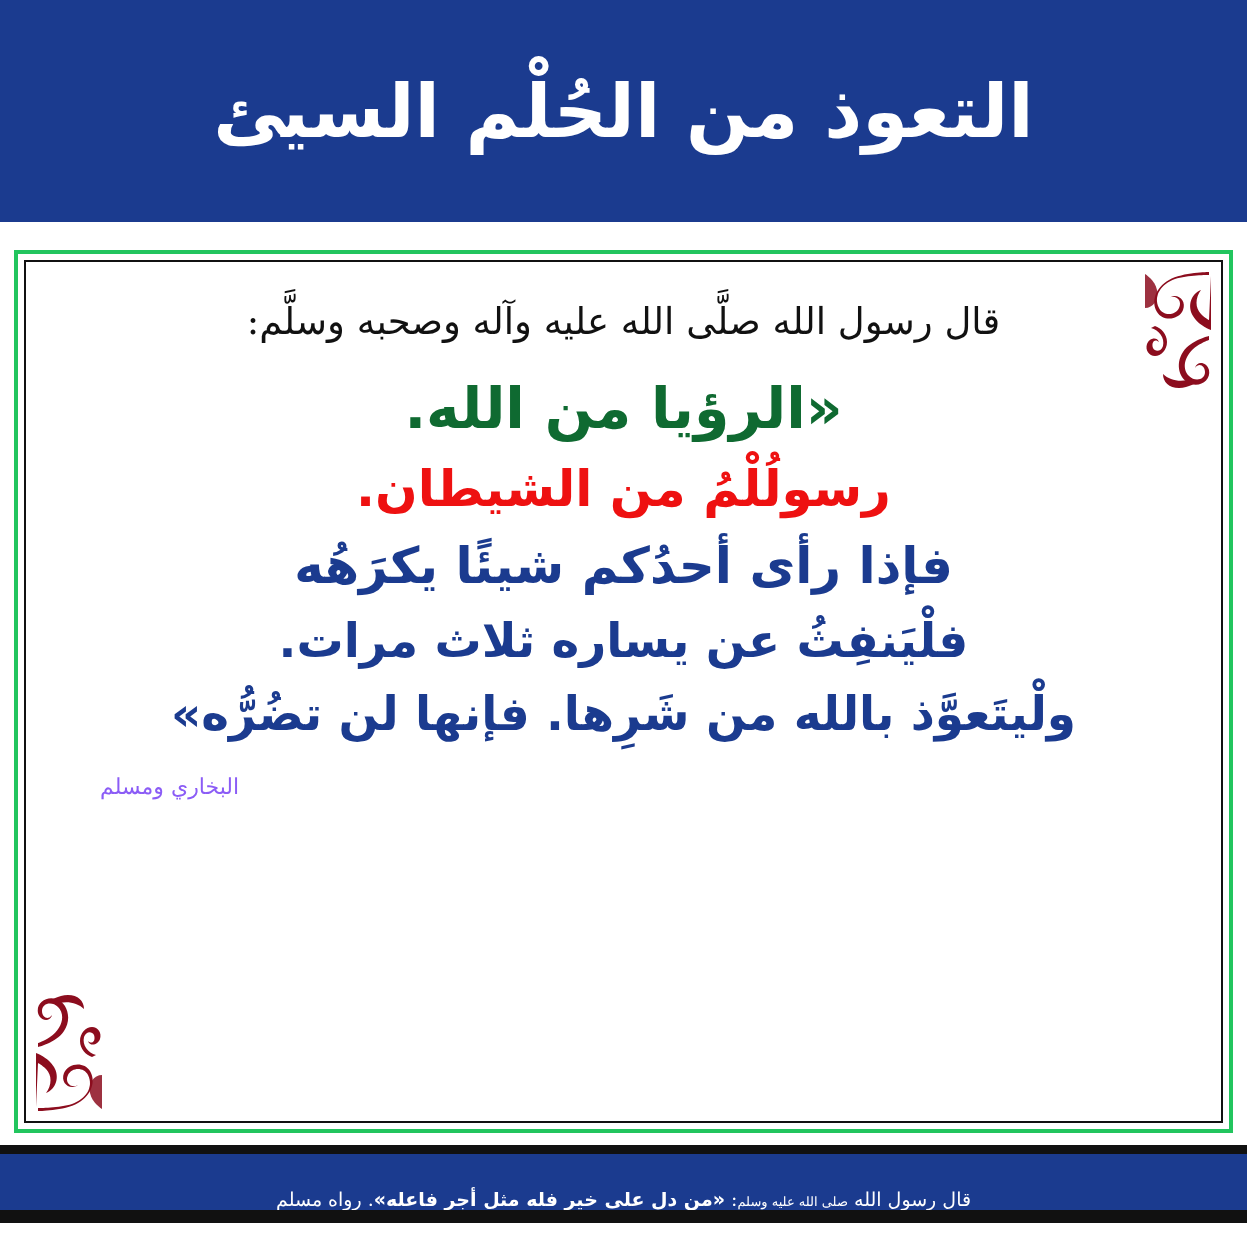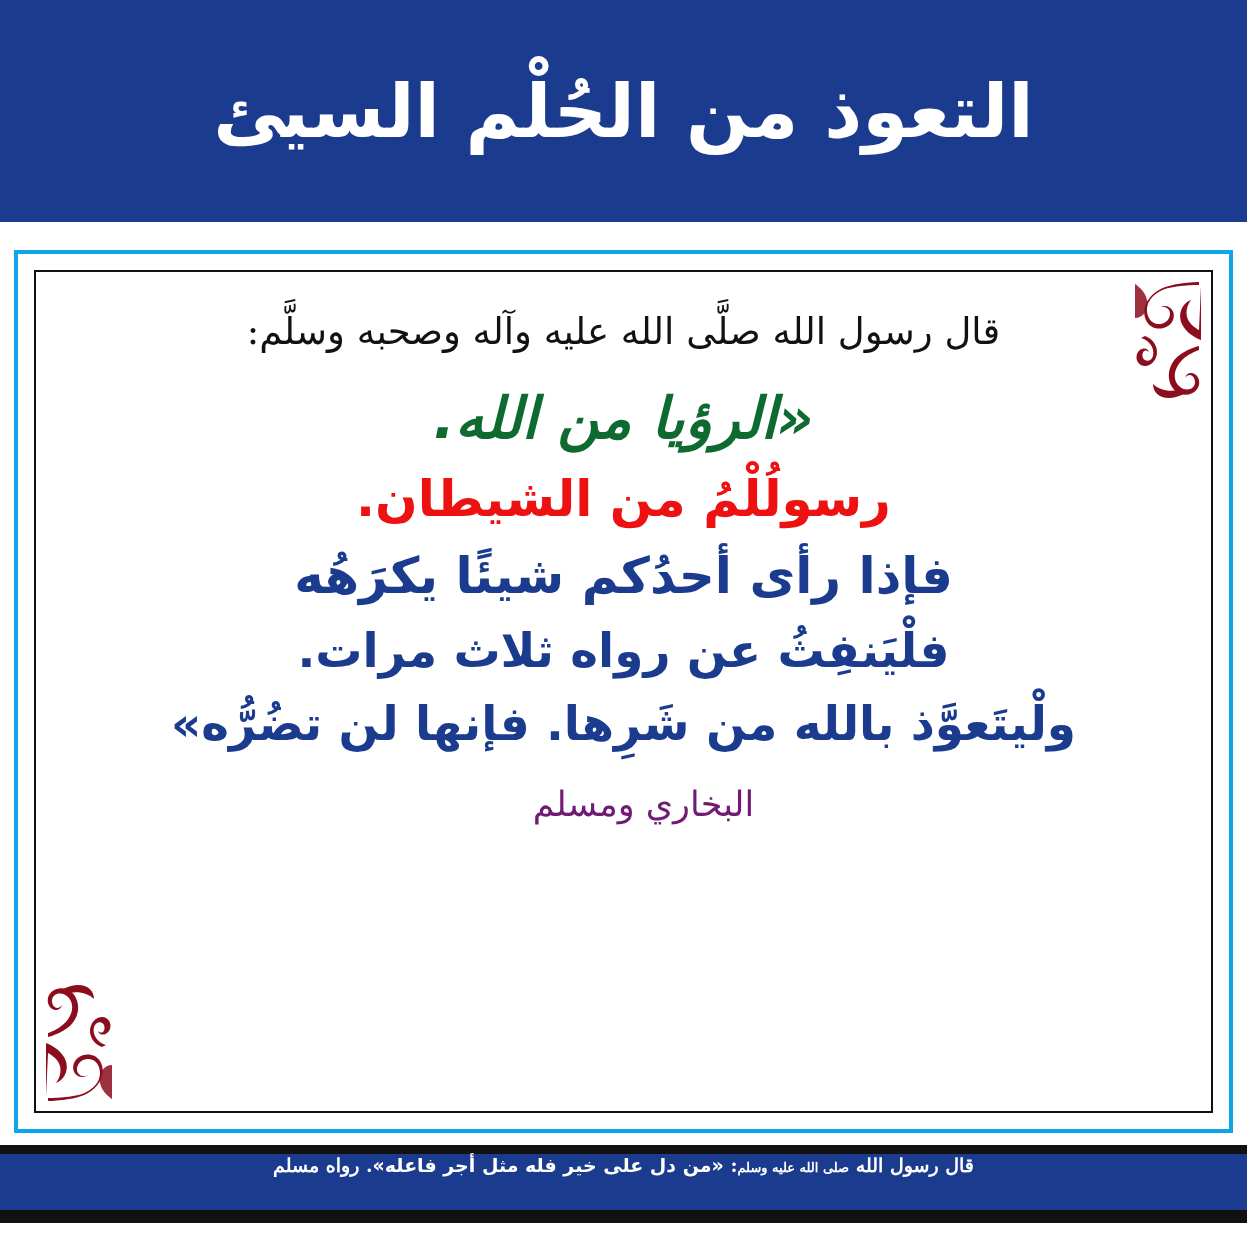--- a/index.html
+++ b/index.html
@@ -51,25 +51,25 @@
   }
 
   
   .card-wrap {
     flex: 1 1 auto;
     padding: 0 14px;
     box-sizing: border-box;
   }
   .card {
     position: relative;
-    border: 4px solid #0ea5e9;
+    border: 4px solid #22c55e;
     background: #ffffff;
     height: 100%;
     box-sizing: border-box;
-    padding: 16px;
+    padding: 6px;
   }
   .card-inner {
     border: 2px solid #111111;
     height: 100%;
     box-sizing: border-box;
     position: relative;
     padding: 26px 34px 10px 34px;
     overflow: hidden;
   }
 
@@ -100,40 +100,39 @@
     font-weight: bold;
     font-family: "DejaVu Sans", sans-serif;
   }
   .line {
     line-height: 1.42;
     margin: 0 0 6px 0;
   }
   .l-green {
     color: #0f6a31;
     font-size: 57px;
-    font-style: italic;
   }
   .l-red {
     color: #ee1111;
     font-size: 50px;
   }
   .l-navy {
     color: #1b3b8f;
     font-size: 50px;
     text-align: center;
   }
   .l-navy.small {
     font-size: 47px;
   }
 
   .source {
-    color: #701a75;
-    font-size: 35px;
+    color: #8b5cf6;
+    font-size: 22px;
     font-family: "DejaVu Serif", serif;
-    text-align: center;
+    text-align: left;
     margin-top: 26px;
     margin-right: 0;
     margin-left: 0;
     padding-left: 40px;
   }
 
   
   .gap-bottom {
     height: 12px;
     background: #ffffff;
@@ -141,23 +140,22 @@
   .footer-rule {
     height: 9px;
     background: #111111;
     width: 100%;
   }
   .footer {
     background: #1b3b8f;
     width: 100%;
     height: 56px;
     display: flex;
-    align-items: flex-start;
+    align-items: flex-end;
     justify-content: center;
-    font-weight: bold;
   }
   .footer-text {
     color: #ffffff;
     font-size: 19px;
     font-family: "DejaVu Serif", serif;
     text-align: center;
     white-space: nowrap;
   }
   .footer-text b { font-family: "DejaVu Sans", sans-serif; }
   .footer-rule2 {
@@ -209,21 +207,21 @@
             </g>
           </svg>
         </div>
 
         <div class="intro">قال رسول الله صلَّى الله عليه وآله وصحبه وسلَّم:</div>
 
         <div class="hadith">
           <div class="line l-green">«الرؤيا من الله.</div>
           <div class="line l-red">رسولُلْمُ من الشيطان.</div>
           <div class="line l-navy">فإذا رأى أحدُكم شيئًا يكرَهُه</div>
-          <div class="line l-navy small">فلْيَنفِثُ عن رواه ثلاث مرات.</div>
+          <div class="line l-navy small">فلْيَنفِثُ عن يساره ثلاث مرات.</div>
           <div class="line l-navy small">ولْيتَعوَّذ بالله من شَرِها. فإنها لن تضُرُّه»</div>
         </div>
 
         <div class="source">البخاري ومسلم</div>
 
       </div>
     </div>
   </div>
 
   <div class="gap-bottom"></div>

